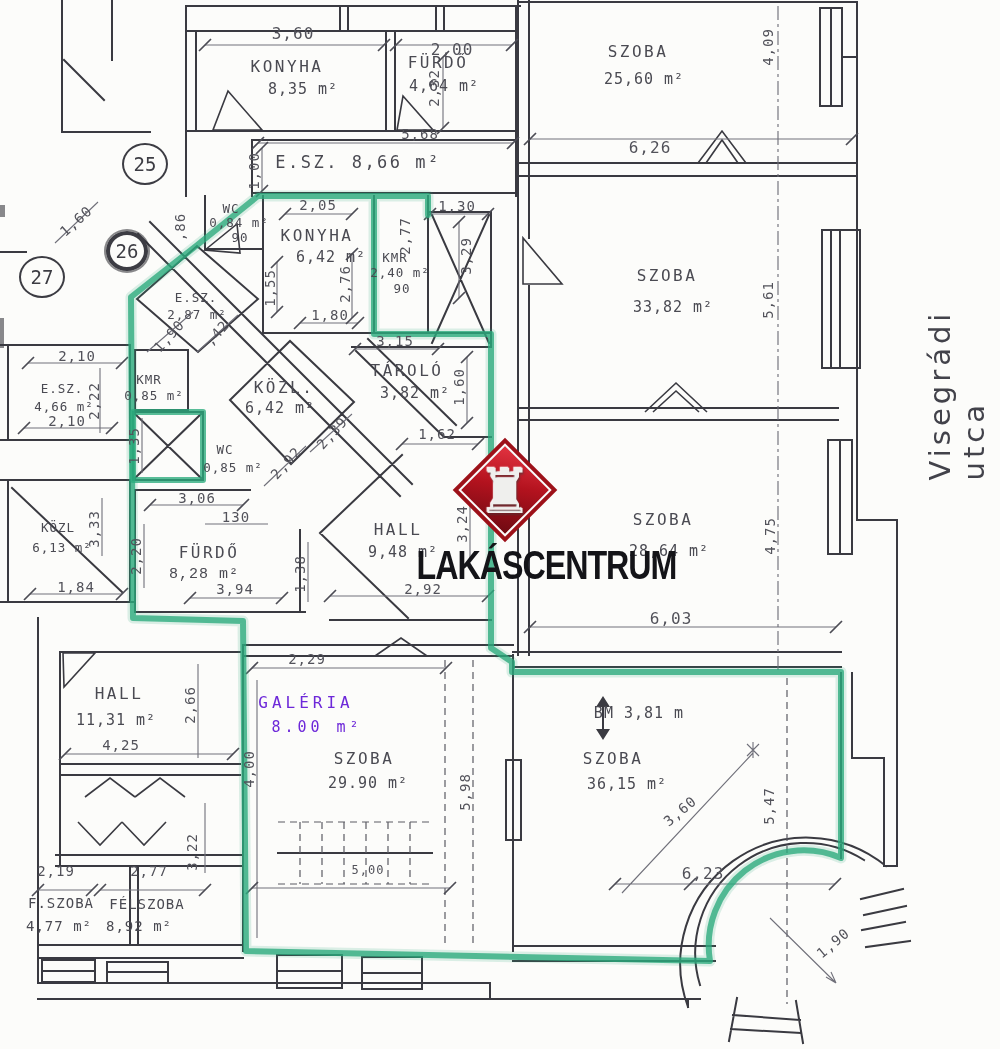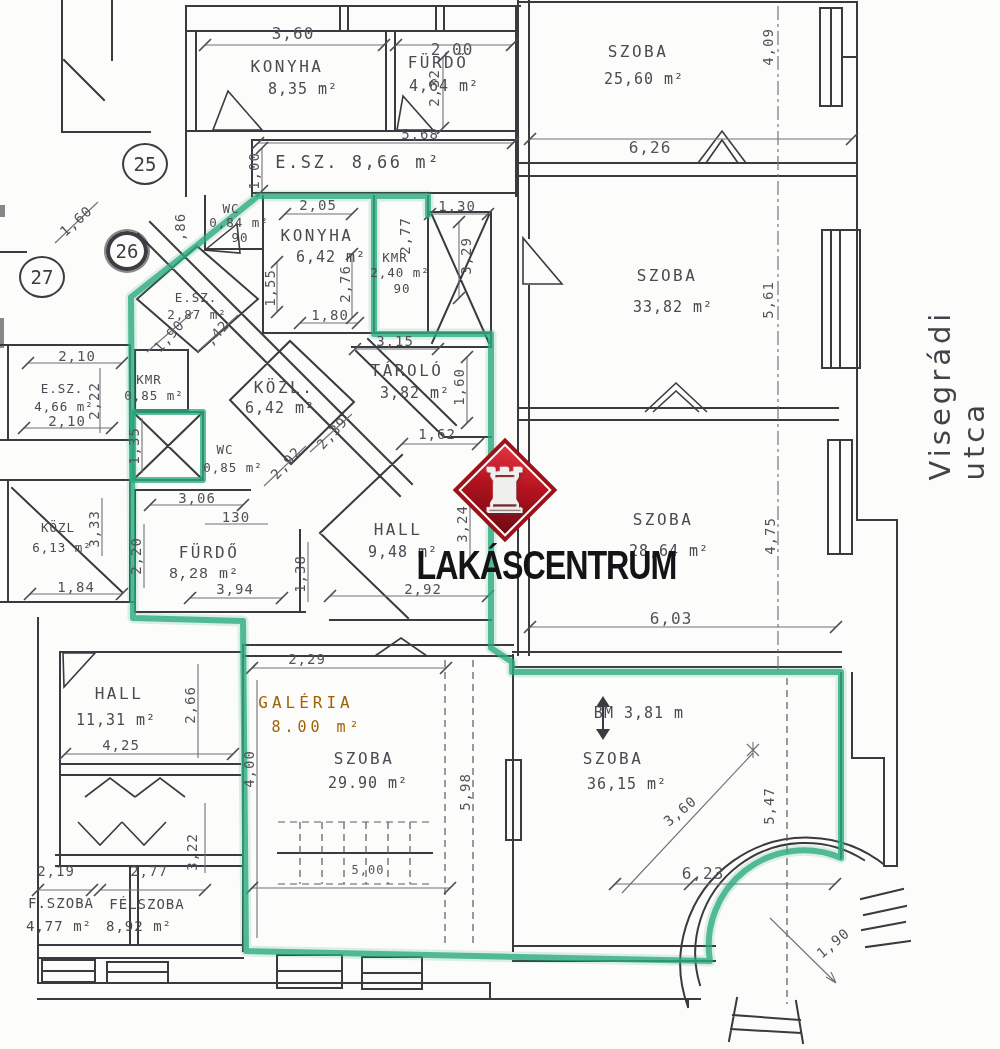--- a/index.html
+++ b/index.html
@@ -17,21 +17,21 @@
   .blk{fill:#3a3a41;stroke:none;}
   .lb{position:absolute;transform:translate(-50%,-50%);white-space:nowrap;color:#4a4a52;}
   .rn{font-size:16px;letter-spacing:2.5px;}
   .ra{font-size:15px;letter-spacing:1px;}
   .sm{font-size:12.5px;letter-spacing:1px;}
   .dm{font-size:14px;letter-spacing:1px;color:#52525a;}
   .v{transform:translate(-50%,-50%) rotate(-90deg);}
   .d42{transform:translate(-50%,-50%) rotate(-42deg);}
   .d48{transform:translate(-50%,-50%) rotate(-48deg);}
   .d40{transform:translate(-50%,-50%) rotate(-40deg);}
-  .gal{color:#a16207;letter-spacing:4px;}
+  .gal{color:#6d28d9;letter-spacing:4px;}
   .circ{position:absolute;transform:translate(-50%,-50%);border:2.6px solid #3c3c43;border-radius:50%;
         width:42px;height:38px;display:flex;align-items:center;justify-content:center;
         font-size:19px;color:#3c3c43;background:transparent;}
   .heavy{border-width:4.5px;width:34px;height:32px;box-shadow:0 0 0 2px rgba(40,40,45,.55);}
   .street{position:absolute;transform:translate(-50%,-50%) rotate(-90deg);font-family:"DejaVu Sans","Liberation Sans",sans-serif;
           font-size:29px;letter-spacing:4px;color:#42424a;}
   .logo{position:absolute;left:420px;top:438px;width:170px;text-align:center;}
   .diawrap{position:relative;height:108px;}
   .dia{position:absolute;left:50%;top:52px;width:74px;height:74px;transform:translate(-50%,-50%) rotate(45deg);
        background:#9d1119;display:flex;}

